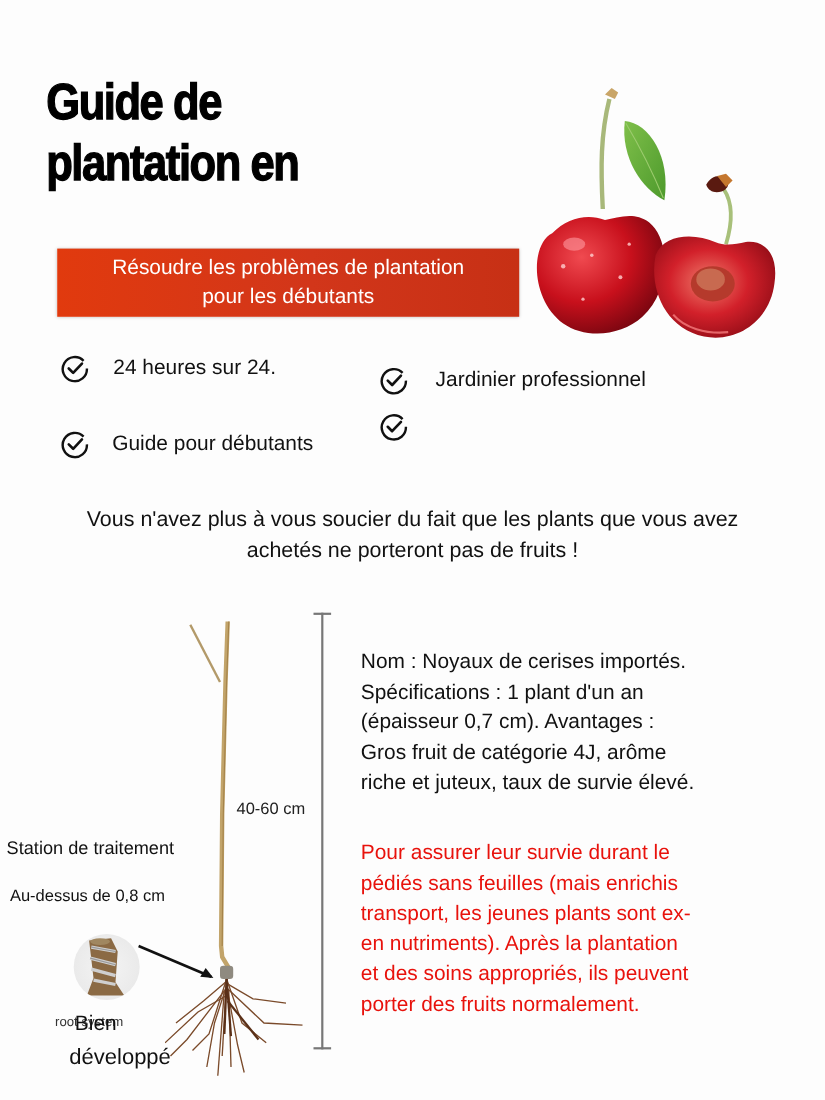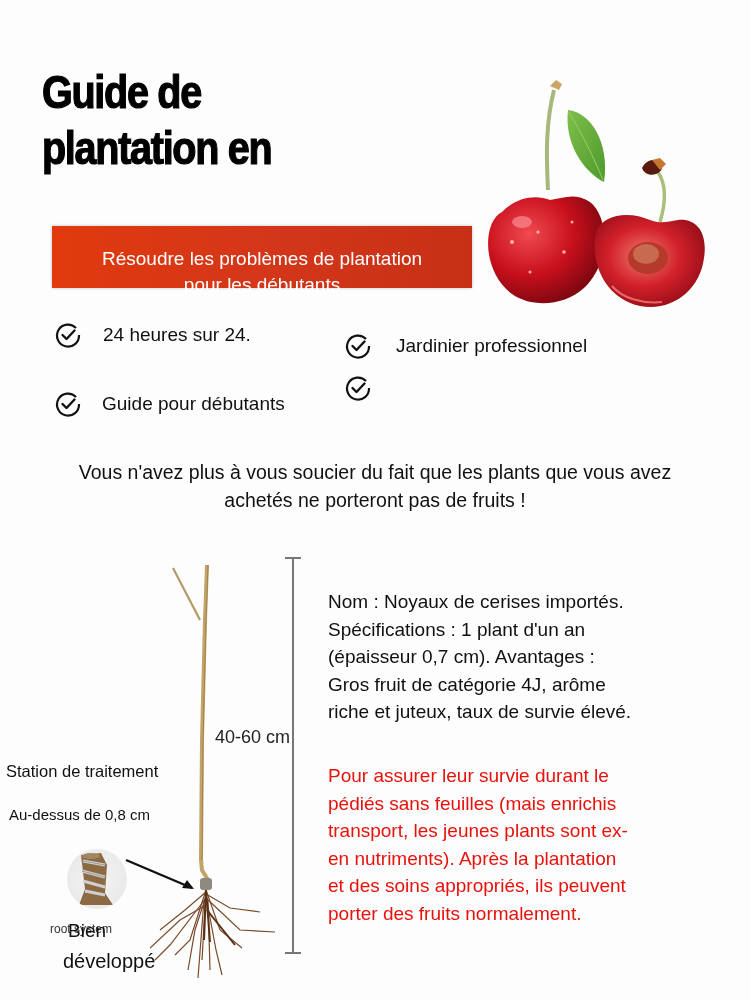--- a/index.html
+++ b/index.html
@@ -20,42 +20,42 @@
       transform: scaleX(0.86); transform-origin: left top;
       -webkit-text-stroke: 1.2px #000;
     }
 
     
     .banner {
       left: 52px; top: 226px; width: 420px; height: 62px;
       background: linear-gradient(90deg, #e13a0e 0%, #d2361a 55%, #c73015 100%);
       box-shadow: 0 0 3px rgba(0,0,0,0.25);
       color: #fff; text-align: center; font-size: 19px; line-height: 26px;
-      padding-top: 20px; box-sizing: border-box;
+      padding-top: 5px; box-sizing: border-box;
     }
 
     
     .cherries { left: 472px; top: 72px; width: 250px; height: 240px; }
 
     
     .feature { display: flex; align-items: center; }
     .check {
       width: 26px; height: 26px; flex: 0 0 26px;
     }
     .feature-text { font-size: 19px; line-height: 26px; color: #111; }
 
     .tagline {
       left: 20px; top: 458px; width: 710px; text-align: center;
       font-size: 19.5px; line-height: 28px; color: #111;
     }
 
     
     .dim-line { left: 292px; top: 557px; width: 2px; height: 397px; background: #777; }
     .dim-cap { width: 16px; height: 2px; background: #777; }
-    .dim-label { left: 215px; top: 727px; font-size: 18px; color: #222; text-align: center; }
+    .dim-label { left: 215px; top: 727px; font-size: 15px; color: #222; text-align: center; }
 
     .station { left: 6px; top: 762px; font-size: 16.5px; color: #111; }
     .above { left: 9px; top: 806px; font-size: 15px; color: #111; }
 
     .graft-circle {
       left: 67px; top: 849px; width: 60px; height: 60px; border-radius: 50%;
       background: radial-gradient(circle at 50% 50%, #f4f4f4 0%, #e6e6e6 100%);
       overflow: hidden;
     }
     .bien-root { left: 50px; top: 922px; font-size: 12px; color: #333; }

